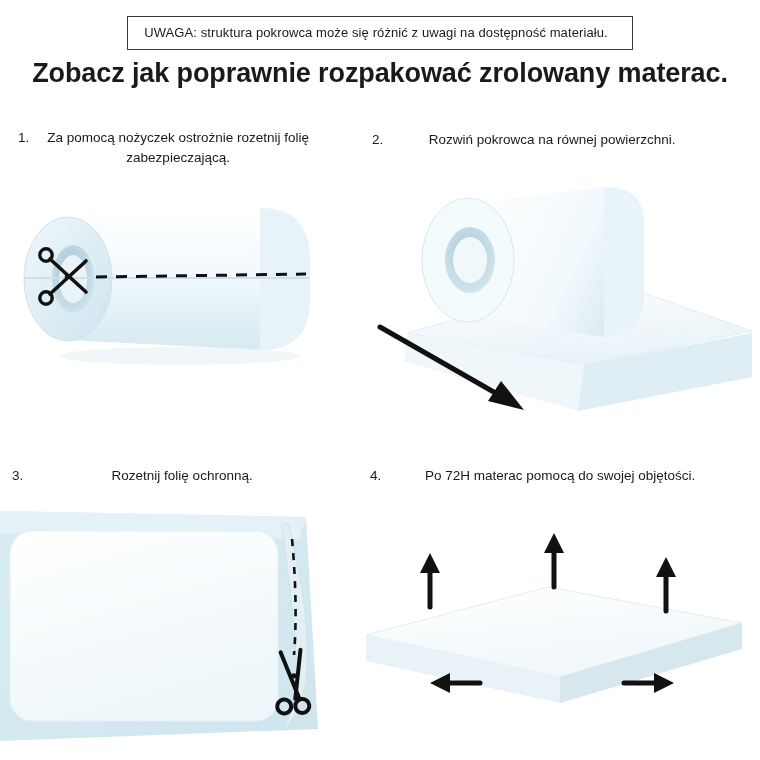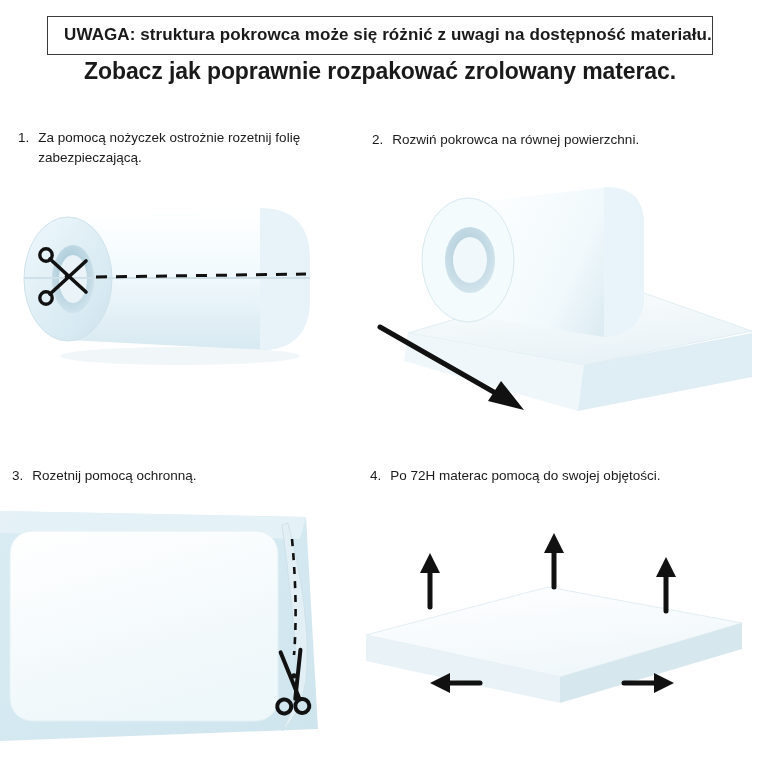--- a/index.html
+++ b/index.html
@@ -20,51 +20,51 @@
   .notice-wrap {
     position: absolute;
     top: 16px;
     left: 0;
     width: 760px;
     display: flex;
     justify-content: center;
   }
   .notice {
     border: 1px solid #3a3a3a;
-    padding: 8px 0 9px 16px;
-    font-size: 17px;
-    font-weight: bold;
+    padding: 8px 24px 9px 16px;
+    font-size: 13px;
+    font-weight: normal;
     letter-spacing: 0.1px;
     background: #ffffff;
     white-space: nowrap;
   }
 
   
   .heading {
     position: absolute;
     top: 58px;
     left: 0;
     width: 760px;
     text-align: center;
-    font-size: 23px;
+    font-size: 27px;
     font-weight: bold;
     letter-spacing: -0.1px;
   }
 
   
   .step-caption {
     position: absolute;
     font-size: 13.5px;
     line-height: 1.45;
     display: flex;
     gap: 9px;
     align-items: flex-start;
   }
   .step-num { flex: 0 0 auto; }
-  .step-text { flex: 1 1 auto; }
+  .step-text { flex: 1 1 auto; text-align: center; }
 
   #cap1 { top: 128px; left: 18px; width: 300px; }
   #cap2 { top: 130px; left: 372px; width: 340px; }
   #cap3 { top: 466px; left: 12px; width: 320px; }
   #cap4 { top: 466px; left: 370px; width: 360px; }
 
   
   .figure { position: absolute; }
   #fig1 { top: 178px; left: 10px;  width: 320px; height: 220px; }
   #fig2 { top: 165px; left: 348px; width: 404px; height: 265px; }
@@ -101,21 +101,21 @@
   <span class="step-text">Za pomocą nożyczek ostrożnie rozetnij folię zabezpieczającą.</span>
 </div>
 
 <div class="step-caption" id="cap2">
   <span class="step-num">2.</span>
   <span class="step-text">Rozwiń pokrowca na równej powierzchni.</span>
 </div>
 
 <div class="step-caption" id="cap3">
   <span class="step-num">3.</span>
-  <span class="step-text">Rozetnij pomocą ochronną.</span>
+  <span class="step-text">Rozetnij folię ochronną.</span>
 </div>
 
 <div class="step-caption" id="cap4">
   <span class="step-num">4.</span>
   <span class="step-text">Po 72H materac pomocą do swojej objętości.</span>
 </div>
 
 <div class="figure" id="fig1">
   <svg width="320" height="220" viewBox="0 0 320 220">
     <defs>

